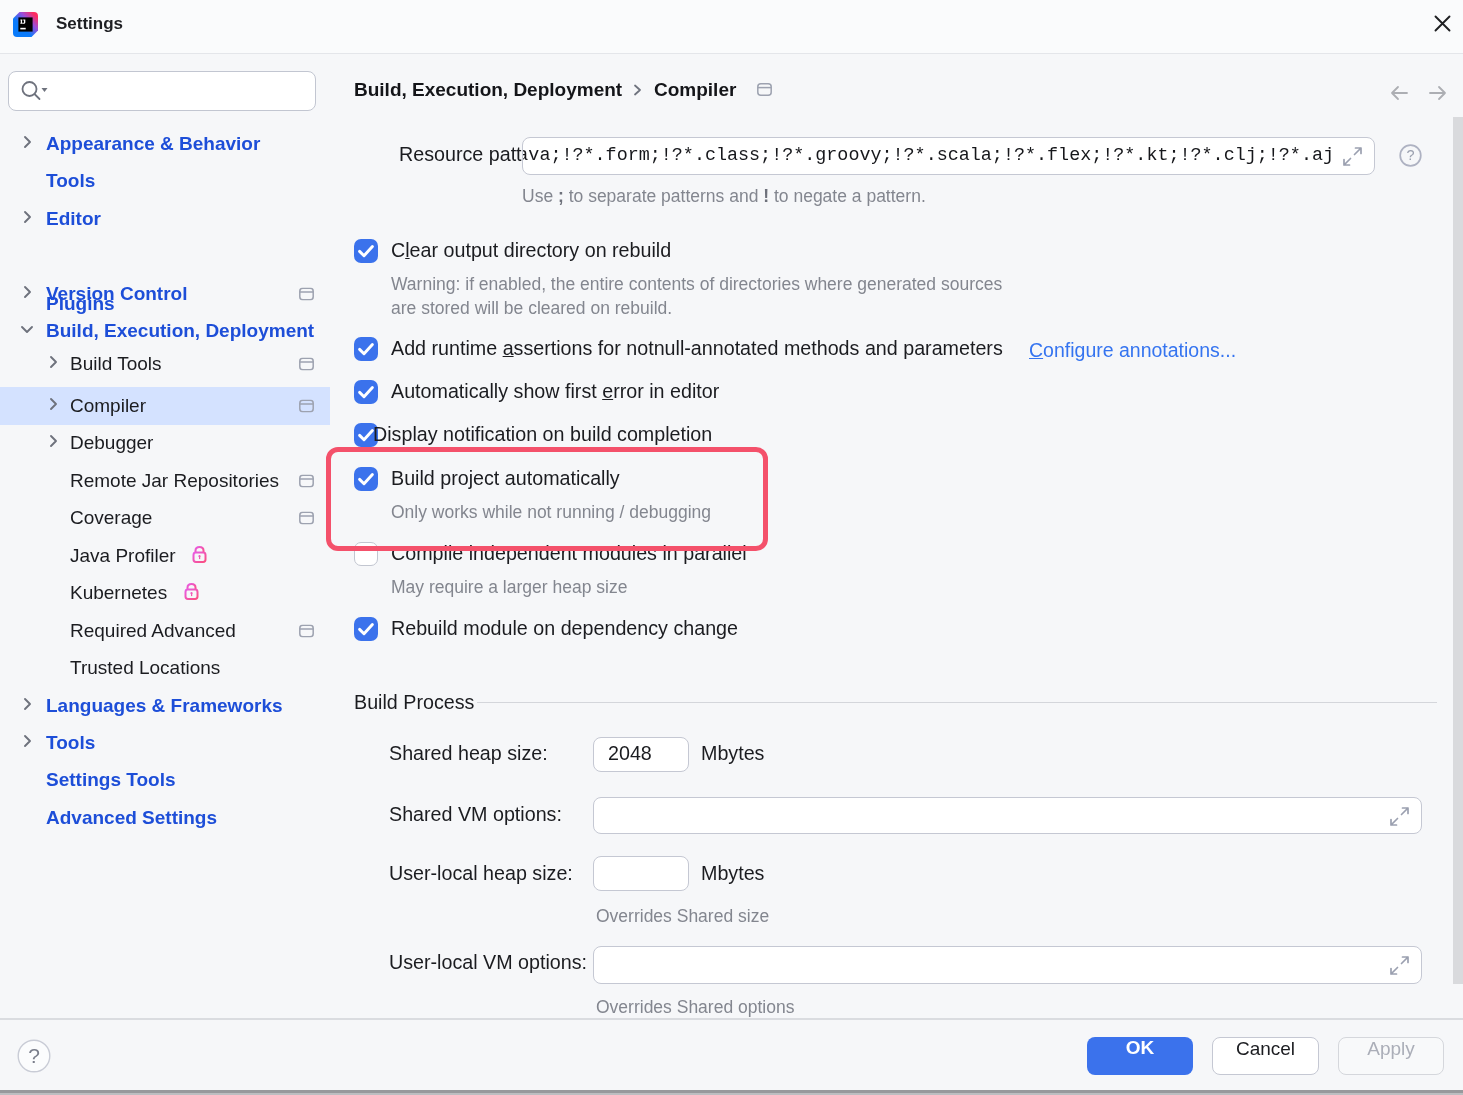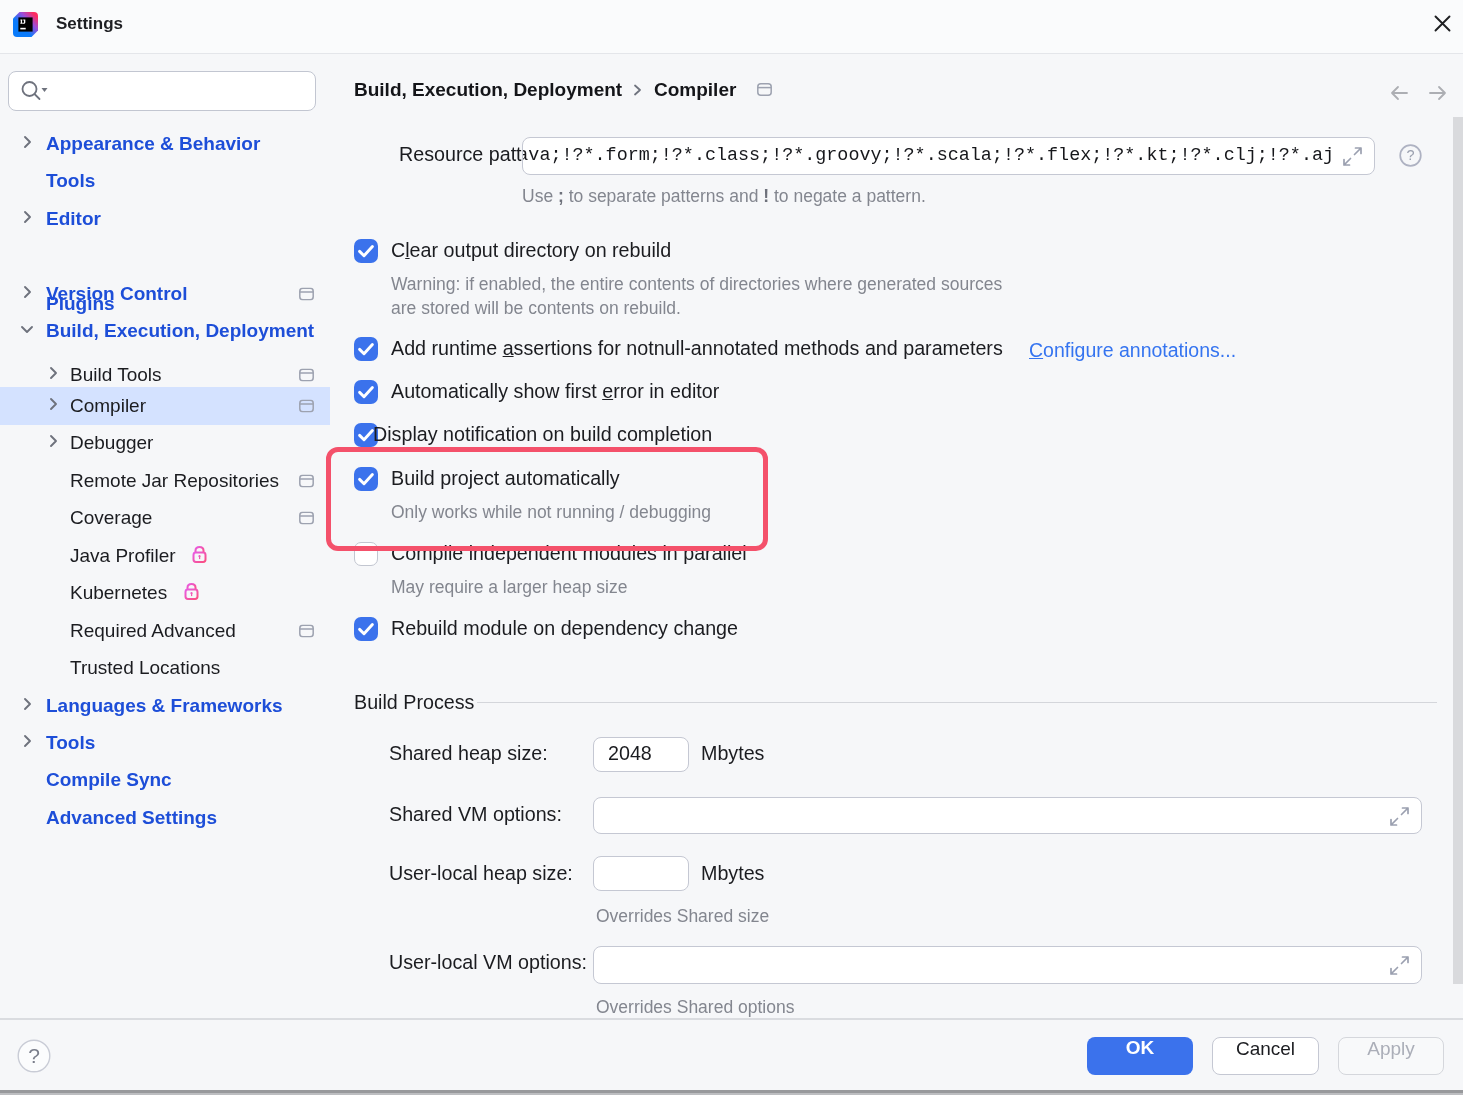--- a/index.html
+++ b/index.html
@@ -74,21 +74,21 @@
         <rect x="0.8" y="0.8" width="13.4" height="11.4" rx="3" fill="none" stroke="#9da2b0" stroke-width="1.5"></rect>
         <line x1="0.8" y1="4.6" x2="14.2" y2="4.6" stroke="#9da2b0" stroke-width="1.5"></line>
       </svg>
     </div>
     <div class="treerow" style="top:312.05px;">
       <svg class="chev" style="left:17px;" viewBox="0 0 24 24" width="20" height="20">
         <path d="M5 8 L10 13 L15 8" stroke="#6e727d" stroke-width="1.9" fill="none" stroke-linecap="round" stroke-linejoin="round"></path>
       </svg>
       <span class="trb">Build, Execution, Deployment</span>
     </div>
-    <div class="treerow" style="top:356px;">
+    <div class="treerow" style="top:345px;">
       <svg class="chev" style="left:43px;" viewBox="0 0 24 24" width="20" height="20">
         <path d="M8 5 L13 10 L8 15" stroke="#6e727d" stroke-width="1.9" fill="none" stroke-linecap="round" stroke-linejoin="round"></path>
       </svg>
       <span class="trc">Build Tools</span>
       <svg class="wicon" width="15" height="13" viewBox="0 0 15 13">
         <rect x="0.8" y="0.8" width="13.4" height="11.4" rx="3" fill="none" stroke="#9da2b0" stroke-width="1.5"></rect>
         <line x1="0.8" y1="4.6" x2="14.2" y2="4.6" stroke="#9da2b0" stroke-width="1.5"></line>
       </svg>
     </div>
     <div class="treerow" style="top:386.95000000000005px;background:#d4e2ff;">
@@ -165,21 +165,21 @@
       </svg>
       <span class="trb">Languages &amp; Frameworks</span>
     </div>
     <div class="treerow" style="top:724px;">
       <svg class="chev" style="left:17px;" viewBox="0 0 24 24" width="20" height="20">
         <path d="M8 5 L13 10 L8 15" stroke="#6e727d" stroke-width="1.9" fill="none" stroke-linecap="round" stroke-linejoin="round"></path>
       </svg>
       <span class="trb">Tools</span>
     </div>
     <div class="treerow" style="top:761.45px;">
-      <span class="trb">Compile Sync</span>
+      <span class="trb">Settings Tools</span>
     </div>
     <div class="treerow" style="top:798.9px;">
       <span class="trb">Advanced Settings</span>
     </div>
   </div>
 
 <div class="abs" style="left:354px;top:79px;font-size:19px;font-weight:bold;color:#141519;">Build, Execution, Deployment</div>
 <svg class="abs" style="left:630px;top:83px;" width="14" height="14" viewBox="0 0 14 14">
     <path d="M5 2.5 L10 7 L5 11.5" stroke="#6f737e" stroke-width="1.8" fill="none" stroke-linecap="round" stroke-linejoin="round"></path>
   </svg>
@@ -239,21 +239,21 @@
     <svg class="abs" style="left:354px;top:617px;" width="24" height="24" viewBox="0 0 24 24">
       <rect x="0" y="0" width="24" height="24" rx="7" fill="#3b72ec"></rect>
       <path d="M5.6 12.4 L10 16.8 L18.4 7.6" stroke="#fff" stroke-width="2.9" fill="none" stroke-linecap="round" stroke-linejoin="round"></path>
     </svg>
     <div class="abs lbl" style="left:391px;top:617px;">Rebuild module on dependency change</div>
   </div>
 
 <div class="abs" style="left:1029px;top:339px;font-size:19.5px;color:#3574f0;"><u>C</u>onfigure annotations...</div>
 
 <div class="abs cmt" style="left:391px;top:274px;">Warning: if enabled, the entire contents of directories where generated sources</div>
-<div class="abs cmt" style="left:391px;top:298px;">are stored will be contents on rebuild.</div>
+<div class="abs cmt" style="left:391px;top:298px;">are stored will be cleared on rebuild.</div>
 <div class="abs cmt" style="left:391px;top:502px;">Only works while not running / debugging</div>
 <div class="abs cmt" style="left:391px;top:577px;">May require a larger heap size</div>
 
 <div class="abs" style="left:326px;top:447px;width:442px;height:104px;border:5px solid #f4516b;border-radius:12px;"></div>
 
 <div class="abs lbl" style="left:354px;top:691px;">Build Process</div>
 <div class="abs" style="left:477px;top:702px;width:960px;height:1.4px;background:#d4d6db;"></div>
 
 <div class="abs lbl" style="left:389px;top:742px;">Shared heap size:</div>
 <div class="fld" style="left:593px;top:737px;width:96px;height:35px;"></div>

